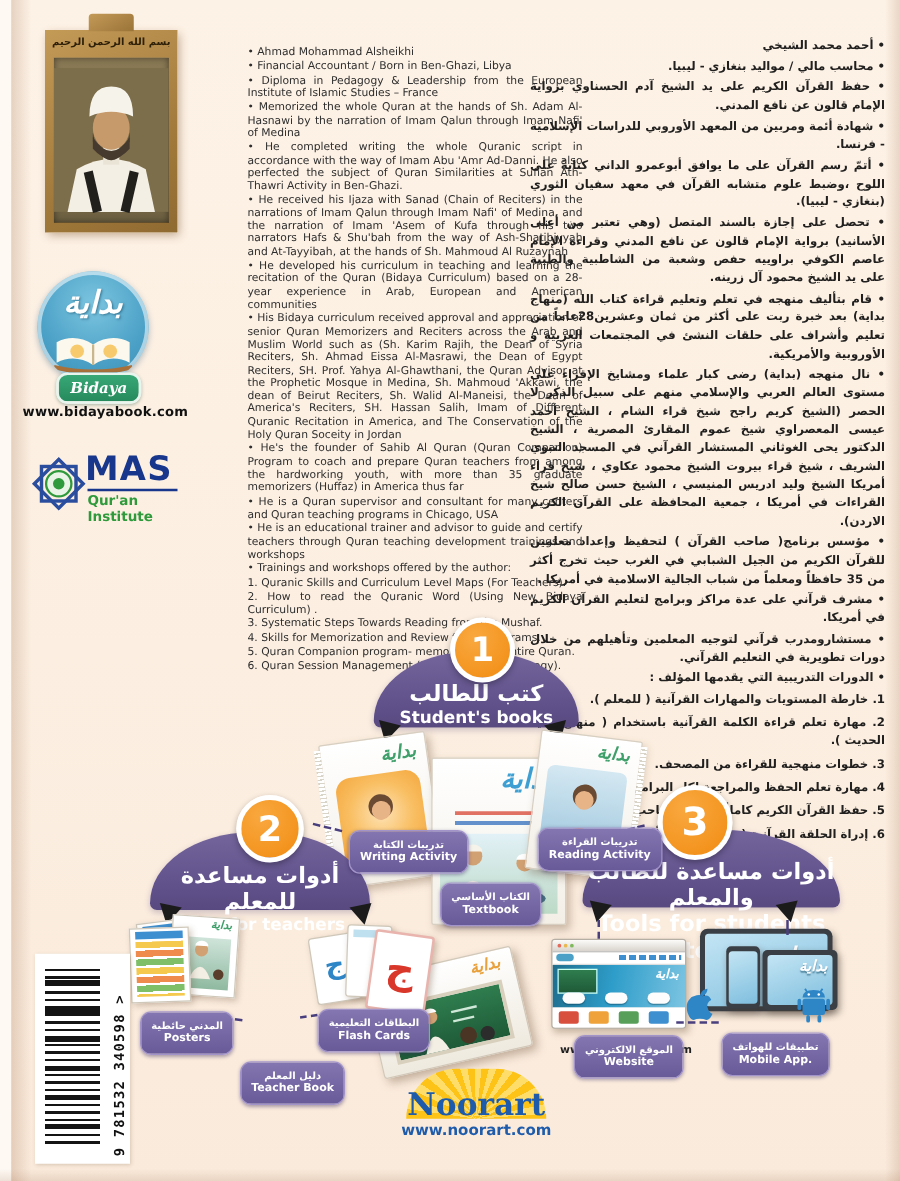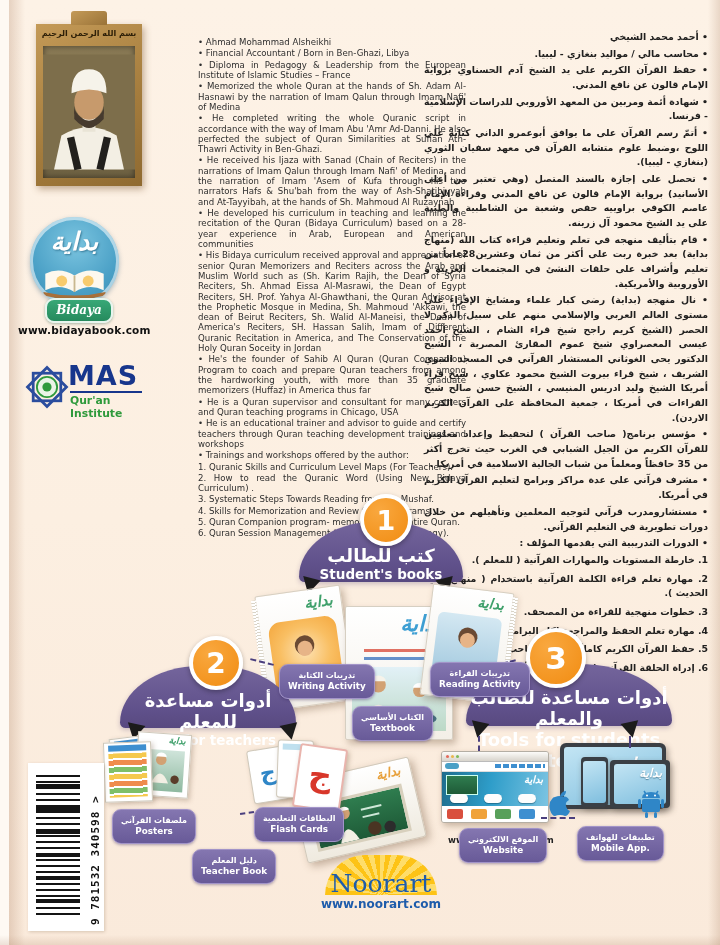--- a/index.html
+++ b/index.html
@@ -191,21 +191,21 @@
   .bc-num{position:absolute;right:2px;top:6px;height:156px;color:#111;
     font-family:"DejaVu Sans Mono","Liberation Mono",monospace;font-size:11px;font-weight:bold;
     writing-mode:vertical-rl;transform:rotate(180deg);letter-spacing:1px;text-align:left;}
 
   
   .noorart{position:absolute;left:320px;top:855px;width:122px;text-align:center;}
   .sun{position:absolute;left:5px;top:0px;width:112px;height:40px;
     border-radius:56px 56px 0 0;
     background:repeating-conic-gradient(from -90deg at 50% 100%,#fdc316 0deg 8deg,#fedd6a 8deg 16deg);}
   .noorart-title{position:relative;margin-top:16px;color:#1e5cab;
-    font-family:"DejaVu Serif","Liberation Serif",serif;font-weight:normal;font-size:25px;line-height:1;}
+    font-family:"DejaVu Serif","Liberation Serif",serif;font-weight:bold;font-size:25px;line-height:1;}
   .noorart-url{position:relative;color:#1e5cab;font-size:12px;font-weight:bold;margin-top:1px;}
 </style>
 </head>
 <body>
 
 <div class="cover">
   <div class="edge-left"></div>
   <div class="edge-fold"></div>
   <div class="edge-right"></div>
   <div class="edge-bottom"></div>
@@ -386,21 +386,21 @@
         <path d="M10,30 Q18,12 26,30 Z" fill="#f3efe4"></path>
         <circle cx="32" cy="26" r="4" fill="#5a3d2a"></circle>
       </svg>
     </div>
   </div>
   <div class="sheet" style="left:104px;top:742px;width:46px;height:58px;transform:rotate(-2deg);">
     <div class="sheet-head"></div>
     <div class="sheet-rows"></div>
   </div>
   <div class="plabel" style="left:112px;top:796px;">
-    <div class="ar">ملصقات القرآني</div>
+    <div class="ar">المدني حائطية</div>
     <div class="en">Posters</div>
   </div>
 
   <div class="tbook">
     <div class="cw">بداية</div>
     <div class="board">
       <svg viewBox="0 0 90 44" style="width:100%;height:100%;">
         <path d="M20,44 Q30,18 40,44 Z" fill="#f3efe4"></path>
         <circle cx="30" cy="14" r="6" fill="#d2a173"></circle>
         <path d="M24,11 a6,4 0 0 1 12,0 Z" fill="#fff"></path>

